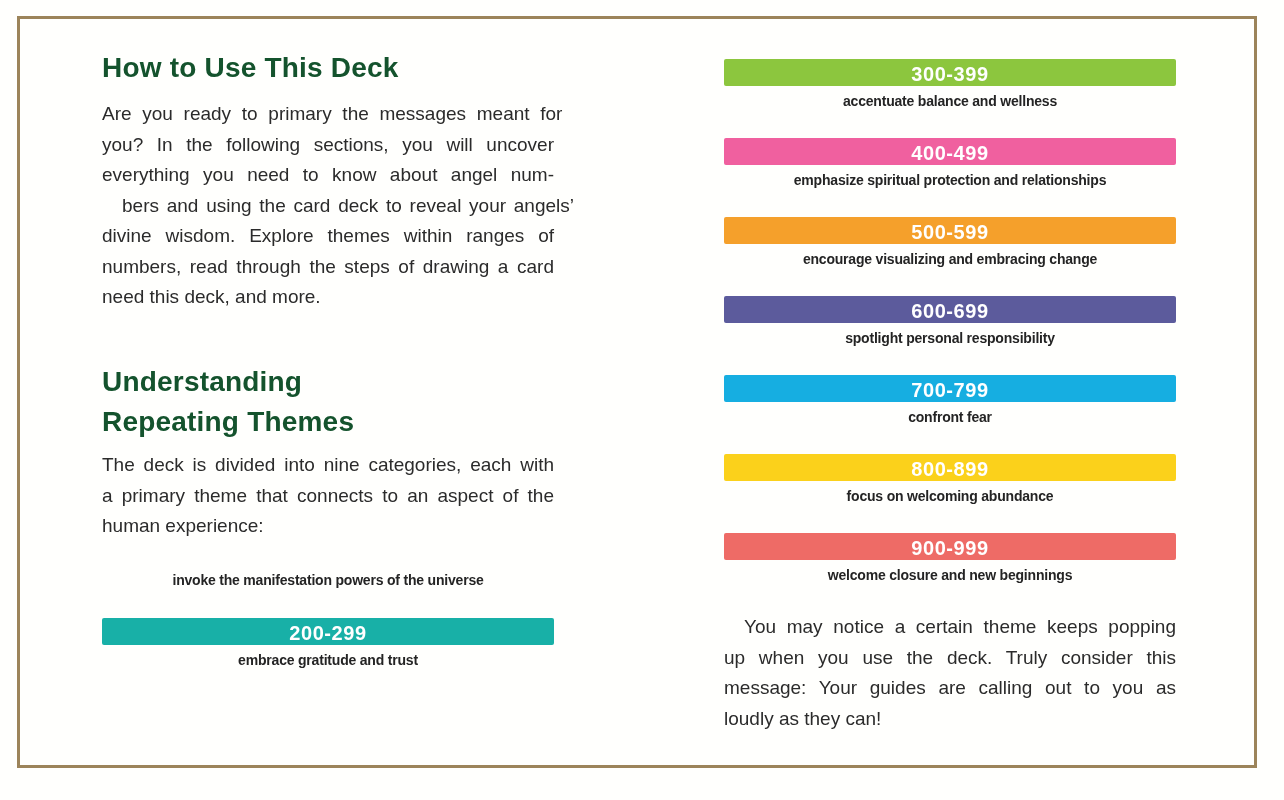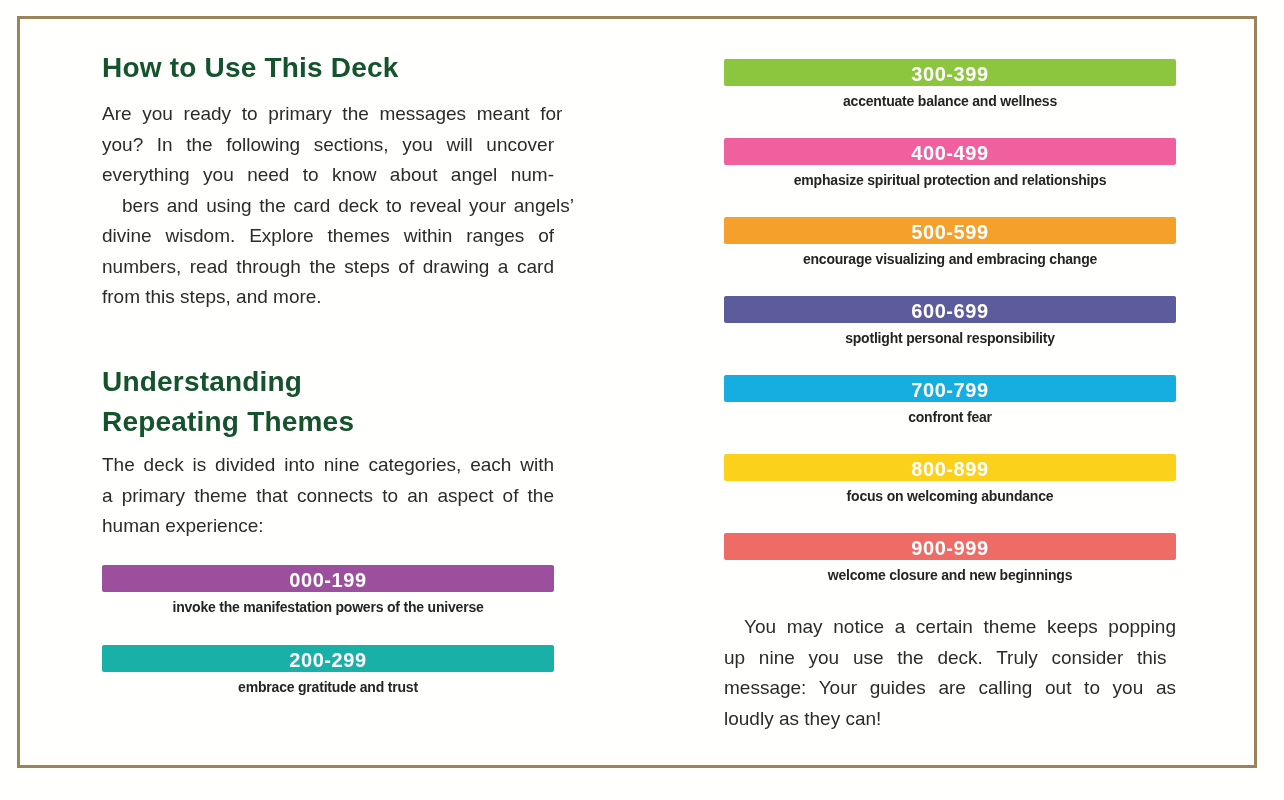--- a/index.html
+++ b/index.html
@@ -98,39 +98,36 @@
   <div class="col col-left">
     <h1 class="heading h-main">How to Use This Deck</h1>
 
     <div class="para p-intro" id="intro-para">
         <div class="line"><span style="word-spacing: 5.41px;">Are you ready to primary the messages meant for</span></div>
         <div class="line"><span style="word-spacing: 8.29px;">you? In the following sections, you will uncover</span></div>
         <div class="line"><span style="word-spacing: 8.14px;">everything you need to know about angel num-</span></div>
         <div class="line"><span style="word-spacing: 2.46px; margin-left: 20px;">bers and using the card deck to reveal your angels’</span></div>
         <div class="line"><span style="word-spacing: 8.63px;">divine wisdom. Explore themes within ranges of</span></div>
         <div class="line"><span style="word-spacing: 3.29px;">numbers, read through the steps of drawing a card</span></div>
-        <div class="line"><span>from this steps, and more.</span></div>
+        <div class="line"><span>need this deck, and more.</span></div>
       </div>
 
     <h2 class="heading h-sub">
       <span>Understanding</span><br>
       <span>Repeating Themes</span>
     </h2>
 
     <div class="para p-categ" id="categories-para">
         <div class="line"><span style="word-spacing: 3.56px;">The deck is divided into nine categories, each with</span></div>
         <div class="line"><span style="word-spacing: 3.87px;">a primary theme that connects to an aspect of the</span></div>
         <div class="line"><span>human experience:</span></div>
       </div>
 
     <div class="ranges ranges-left" id="left-ranges">
         <div class="range-group">
-          <div class="range-bar" style="background: rgb(156, 79, 157);">
-            <span class="range-label">000-199</span>
-          </div>
           <div class="range-caption">invoke the manifestation powers of the universe</div>
         </div>
         <div class="range-group">
           <div class="range-bar" style="background: rgb(24, 176, 167);">
             <span class="range-label">200-299</span>
           </div>
           <div class="range-caption">embrace gratitude and trust</div>
         </div>
       </div>
   </div>
@@ -176,18 +173,18 @@
         <div class="range-group">
           <div class="range-bar" style="background: rgb(238, 107, 102);">
             <span class="range-label">900-999</span>
           </div>
           <div class="range-caption">welcome closure and new beginnings</div>
         </div>
       </div>
 
     <div class="para p-closing" id="closing-para">
         <div class="line" style="padding-left: 20px;"><span style="word-spacing: 5.38px;">You may notice a certain theme keeps popping</span></div>
-        <div class="line"><span style="word-spacing: 8.45px;">up nine you use the deck. Truly consider this</span></div>
+        <div class="line"><span style="word-spacing: 8.45px;">up when you use the deck. Truly consider this</span></div>
         <div class="line"><span style="word-spacing: 7.38px;">message: Your guides are calling out to you as</span></div>
         <div class="line"><span>loudly as they can!</span></div>
       </div>
   </div>
 </div>
 
 </body></html>

